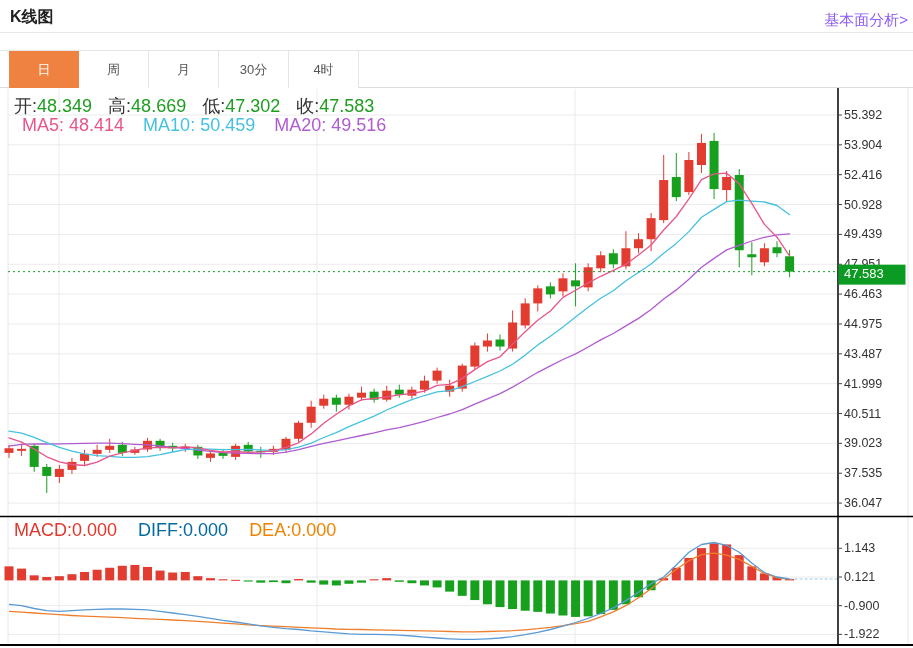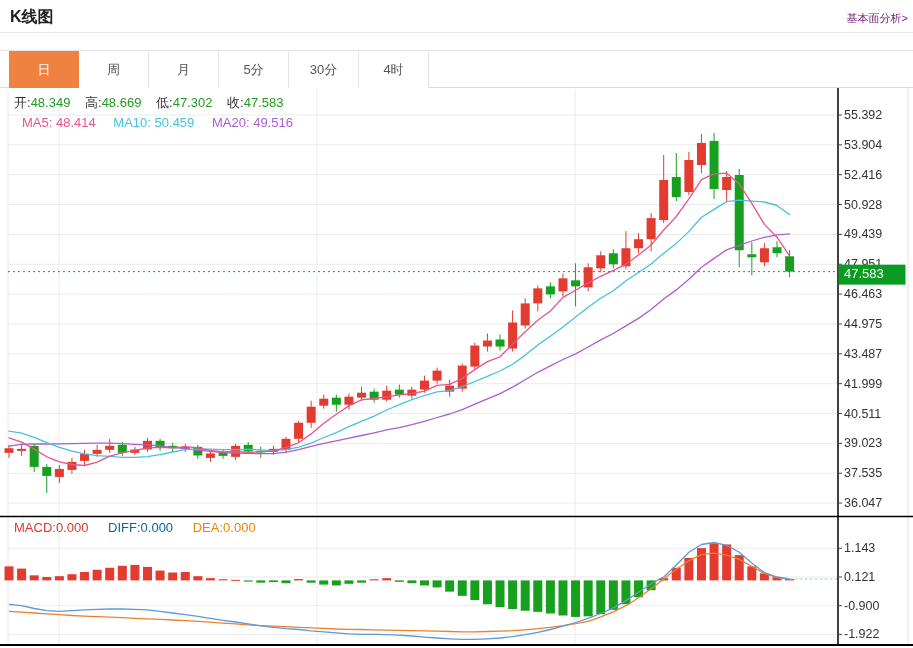--- a/index.html
+++ b/index.html
@@ -1,29 +1,29 @@
 <!DOCTYPE html>
 <html><head>
 <meta charset="utf-8">
 <style>
   html,body{margin:0;padding:0;}
   body{width:913px;height:648px;position:relative;overflow:hidden;background:#fff;
        font-family:"Liberation Sans","DejaVu Sans",sans-serif;}
   .header{position:absolute;top:0;left:0;width:913px;height:33px;
           border-bottom:1px solid #e8e8e8;box-sizing:border-box;background:#fff;}
   .title{position:absolute;left:10px;top:7px;font-size:16px;font-weight:bold;color:#1f1f1f;}
-  .fund-link{position:absolute;right:5px;top:11px;font-size:11px;color:#701a75;cursor:pointer;}
+  .fund-link{position:absolute;right:5px;top:11px;font-size:15px;color:#8b5cf6;cursor:pointer;}
   .tabs{position:absolute;top:50px;left:0;width:913px;height:38px;box-sizing:border-box;
         border-top:1px solid #e4e4e4;border-bottom:1px solid #dcdcdc;background:#fff;
         display:flex;padding-left:9px;}
   .tab{width:70px;height:37px;line-height:37px;text-align:center;font-size:13px;color:#555;
        border-right:1px solid #e4e4e4;box-sizing:border-box;cursor:pointer;background:#fff;}
   .tab:first-child{border-left:1px solid #e4e4e4;}
   .tab.active{background:#EF8240;color:#fff;border-color:#EF8240;}
-  .overlay{position:absolute;font-size:13px;white-space:nowrap;z-index:5;}
+  .overlay{position:absolute;font-size:18px;white-space:nowrap;z-index:5;}
   .pair{margin-right:11px;}
   .lbl{color:#333;}
   .grn{color:#1E9E1E;}
   .ma5c{color:#E8558A;margin-right:14px;}
   .ma10c{color:#45C2E0;margin-right:14px;}
   .ma20c{color:#B05CD0;}
   .macdc{color:#E0382C;margin-right:16px;}
   .diffc{color:#0369a1;margin-right:16px;}
   .deac{color:#EF8400;}
   #chart{position:absolute;top:88px;left:0;}
@@ -33,21 +33,20 @@
 
 <div class="header">
   <div class="title">K线图</div>
   <div class="fund-link">基本面分析&gt;</div>
 </div>
 
 <div class="tabs" id="tabbar">
     <div class="tab active">日</div>
     <div class="tab">周</div>
     <div class="tab">月</div>
-    <div class="tab">5分</div>
     <div class="tab">30分</div>
     <div class="tab">4时</div>
   </div>
 
 <div class="overlay" id="ohlc-row" style="top:94px;left:14px;">
   <span class="pair"><span class="lbl">开:</span><span class="grn">48.349</span></span>
   <span class="pair"><span class="lbl">高:</span><span class="grn">48.669</span></span>
   <span class="pair"><span class="lbl">低:</span><span class="grn">47.302</span></span>
   <span class="pair"><span class="lbl">收:</span><span class="grn">47.583</span></span>
 </div>

